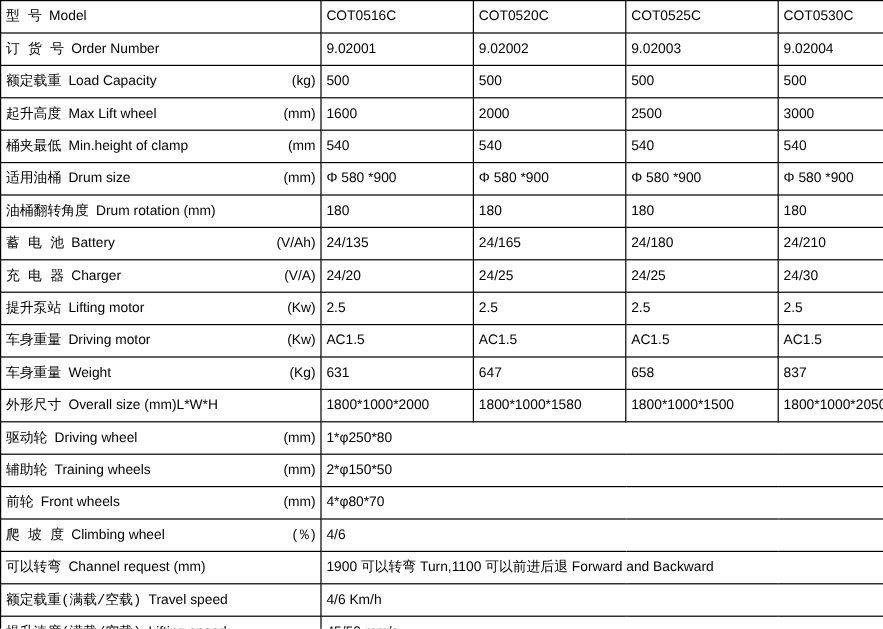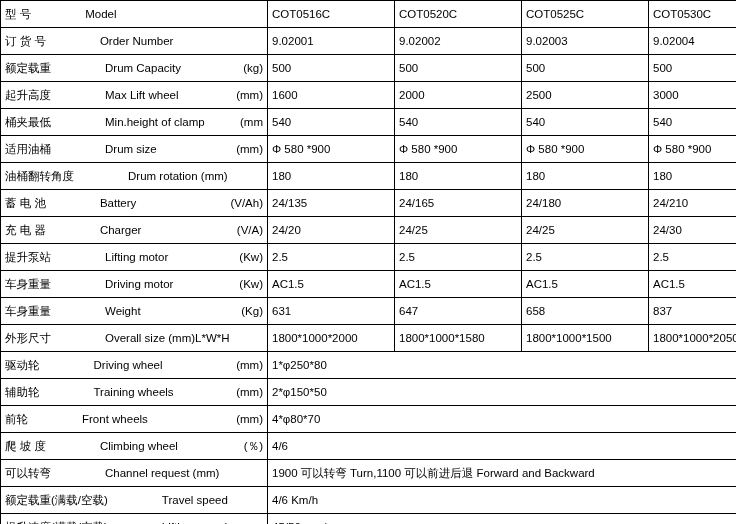--- a/index.html
+++ b/index.html
@@ -35,25 +35,25 @@
   td.val {
     width: 118px;
   }
   .lbl-wrap {
     display: flex;
     align-items: center;
     width: 100%;
   }
   .lbl-cn {
     flex: 0 0 auto;
+    font-family: Liberation Mono, monospace;
   }
   .lbl-en {
     flex: 1 1 auto;
     padding-left: 6px;
-    margin-left: 48px;
   }
   .lbl-unit {
     flex: 0 0 auto;
     text-align: left;
     padding-left: 4px;
   }
   .first-row td {
     height: 27px;
   }
   .wide-val {
@@ -90,21 +90,21 @@
       <td class="val">9.02001</td>
       <td class="val">9.02002</td>
       <td class="val">9.02003</td>
       <td class="val">9.02004</td>
     </tr>
 
     <tr>
       <td class="label">
         <div class="lbl-wrap">
           <span class="lbl-cn">额定载重</span>
-          <span class="lbl-en">Drum Capacity</span>
+          <span class="lbl-en">Load Capacity</span>
           <span class="lbl-unit">(kg)</span>
         </div>
       </td>
       <td class="val">500</td>
       <td class="val">500</td>
       <td class="val">500</td>
       <td class="val">500</td>
     </tr>
 
     <tr>

